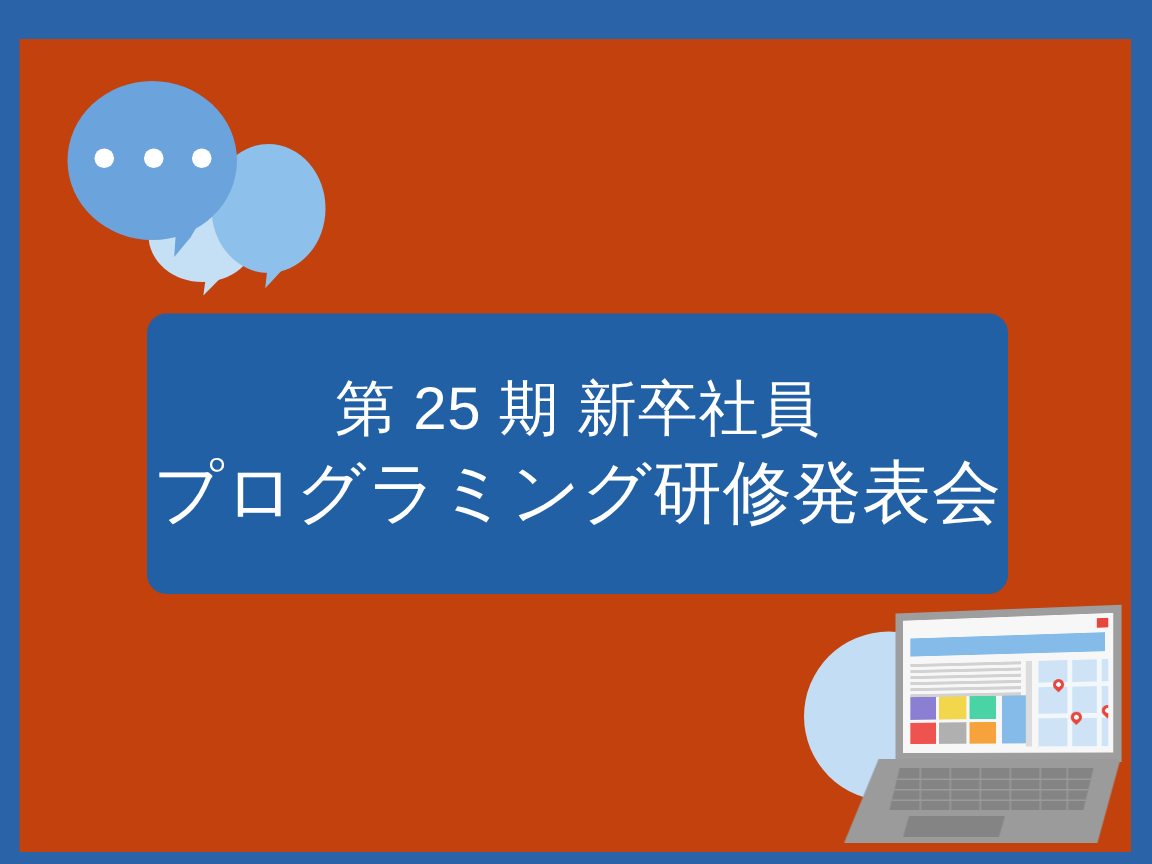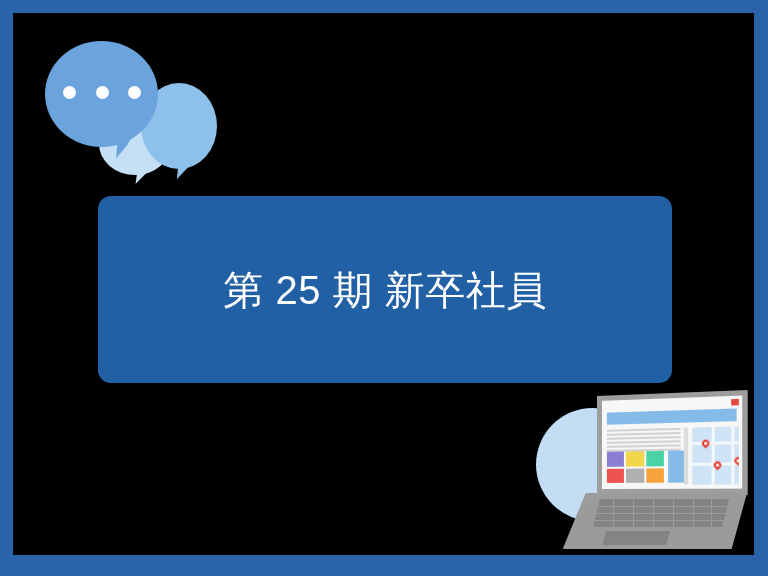--- a/index.html
+++ b/index.html
@@ -18,24 +18,24 @@
   #slide {
     position: relative;
     width: 768px;
     height: 576px;
     background: #2b63a8;   
     box-sizing: border-box;
   }
   #slide-canvas {
     position: absolute;
     left: 13px;
-    top: 13px;
+    top: 26px;
     width: 741px;
     height: 542px;
-    background: #000000;
+    background: #c2410c;
     overflow: hidden;
   }
 
   
   #bubbles {
     position: absolute;
     left: 32px;
     top: 28px;
     width: 190px;
     height: 150px;
@@ -341,20 +341,21 @@
         <div id="bubble-dots">
           <span class="dot"></span>
           <span class="dot"></span>
           <span class="dot"></span>
         </div>
       </div>
     </div>
 
     <div id="title-card">
       <div class="title-line" id="title-line-1">第 25 期 新卒社員</div>
+      <div class="title-line" id="title-line-2">プログラミング研修発表会</div>
     </div>
 
     <div id="laptop-illustration">
       <div id="laptop-backdrop-circle"></div>
 
       <div id="laptop-lid">
         <div id="laptop-screen">
           <div id="screen-close-dot"></div>
           <div id="screen-header-bar"></div>
 

